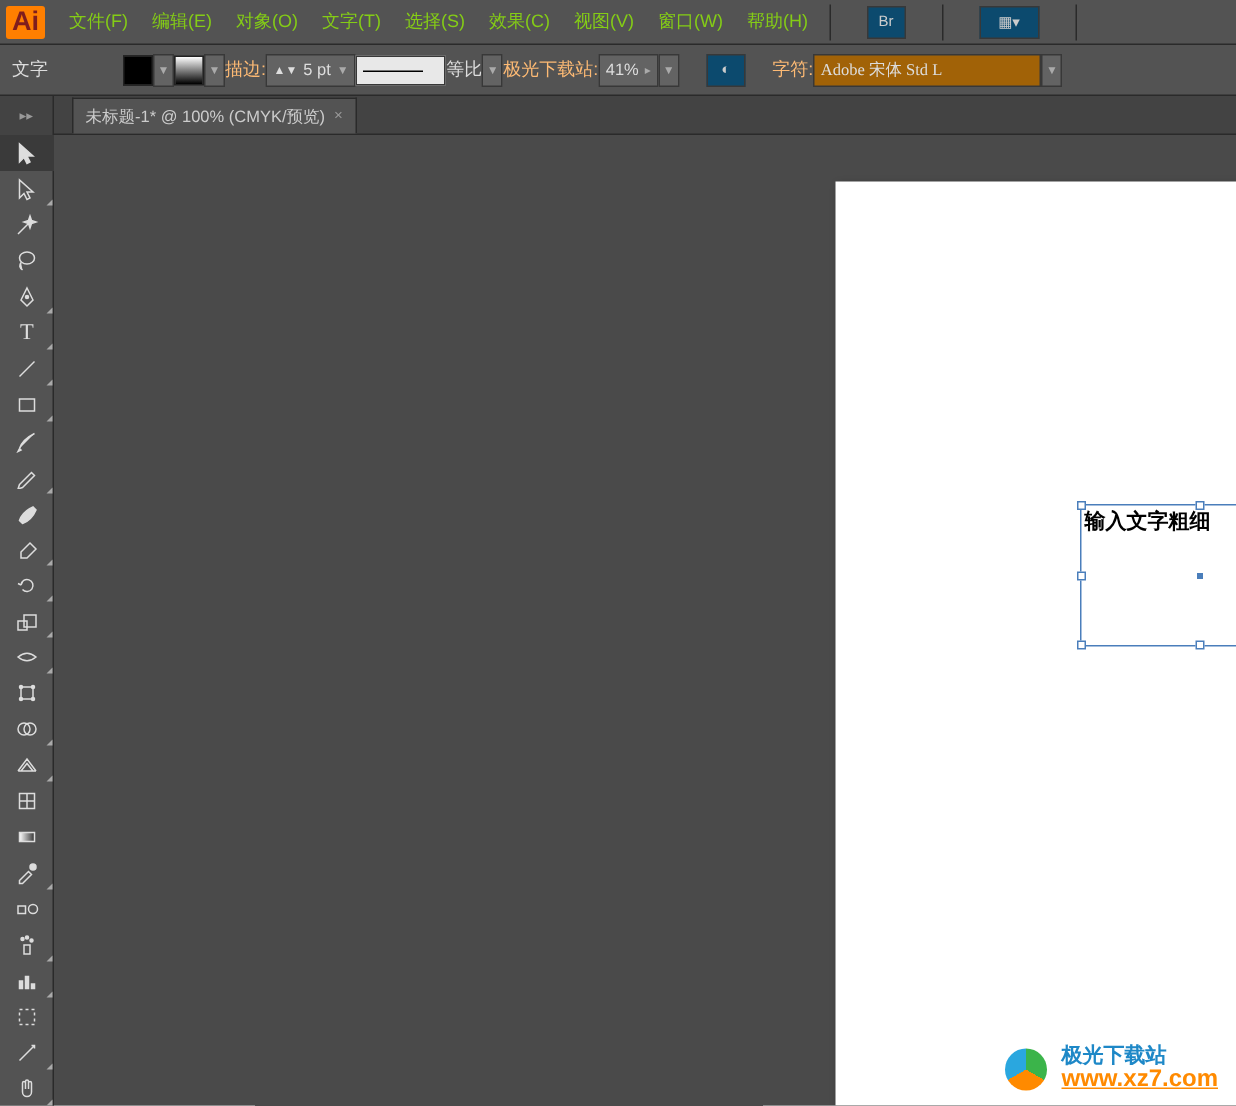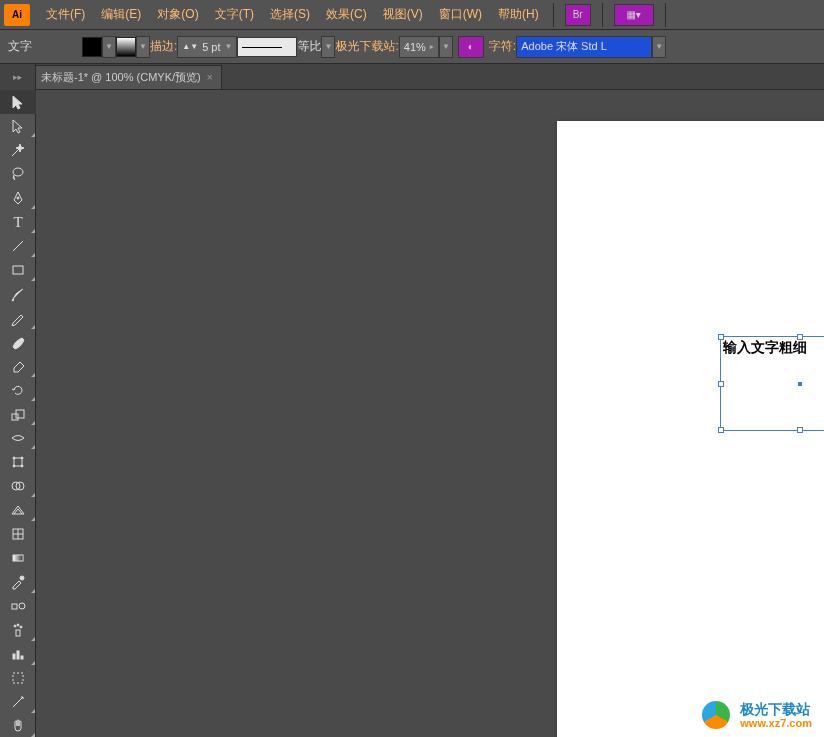--- a/index.html
+++ b/index.html
@@ -1,39 +1,39 @@
 <!DOCTYPE html>
 <html><head>
 <meta charset="utf-8">
 <style>
 * { margin:0; padding:0; box-sizing:border-box; font-family:"Microsoft YaHei",sans-serif; }
 body { width:824px; height:737px; background:#4a4a4a; overflow:hidden; position:relative; }
 
 
 .menubar { height:30px; background:#535353; border-bottom:1px solid #2a2a2a; display:flex; align-items:center; padding:0 4px; }
-.ai-logo { width:26px; height:22px; background:#ff7f00; color:#000000; font-weight:bold; font-size:10px; display:flex; align-items:center; justify-content:center; border-radius:2px; margin-right:8px; }
-.menu-item { color:#fdba74; font-size:12px; padding:0 8px; height:28px; display:flex; align-items:center; cursor:pointer; }
+.ai-logo { width:26px; height:22px; background:#ff7f00; color:#7f1d1d; font-weight:bold; font-size:18px; display:flex; align-items:center; justify-content:center; border-radius:2px; margin-right:8px; }
+.menu-item { color:#84cc16; font-size:12px; padding:0 8px; height:28px; display:flex; align-items:center; cursor:pointer; }
 .menubar .sep { width:1px; height:24px; background:#2a2a2a; margin:0 6px; }
-.icon-btn { width:26px; height:22px; background:#a21caf; border:1px solid #383838; margin:0 5px; display:flex; align-items:center; justify-content:center; cursor:pointer; color:#ccc; font-size:10px; }
+.icon-btn { width:26px; height:22px; background:#0c4a6e; border:1px solid #383838; margin:0 18px; display:flex; align-items:center; justify-content:center; cursor:pointer; color:#ccc; font-size:10px; }
 
 
 .controlbar { height:34px; background:#535353; border-bottom:1px solid #2a2a2a; display:flex; align-items:center; padding:0 8px; gap:0; }
 .ctrl-label { color:#ddd; font-size:12px; }
 .ctrl-label.orange { color:#fdba74; }
 .swatch { width:20px; height:20px; border:1px solid #222; display:inline-block; }
 .swatch.black { background:#000; }
 .swatch.grad { background:linear-gradient(#fff,#000); }
 .sel { height:22px; background:#636363; border:1px solid #383838; color:#ddd; font-size:11px; padding:0 4px; display:flex; align-items:center; gap:4px; }
 .sel .arrow { font-size:8px; color:#aaa; }
 .line-prev { width:60px; height:20px; background:#e8e8e8; border:1px solid #383838; display:flex; align-items:center; position:relative; }
 .line-prev::after { content:""; position:absolute; left:4px; right:14px; top:50%; height:1px; background:#000; }
-.font-input { height:22px; width:136px; background:#1d4ed8; border:1px solid #383838; color:#ddd; font-size:11px; padding:0 4px; display:flex; align-items:center; }
-
-
-.tabbar { height:26px; background:#434343; display:flex; align-items:flex-end; padding-left:32px; border-bottom:1px solid #2a2a2a; }
+.font-input { height:22px; width:152px; background:#a16207; border:1px solid #383838; color:#ddd; font-size:11px; padding:0 4px; display:flex; align-items:center;font-family:Liberation Serif, serif; }
+
+
+.tabbar { height:26px; background:#434343; display:flex; align-items:flex-end; padding-left:48px; border-bottom:1px solid #2a2a2a; }
 .tab { height:24px; background:#535353; border:1px solid #2a2a2a; border-bottom:none; color:#ccc; font-size:11px; padding:0 8px; display:flex; align-items:center; gap:6px; }
 .tab .close { color:#999; font-size:10px; cursor:pointer; }
 .tabbar-corner { position:absolute; left:0; top:64px; width:36px; height:26px; background:#434343; border-right:1px solid #2a2a2a; display:flex; align-items:center; justify-content:center; color:#999; font-size:9px; }
 
 
 .tools { position:absolute; left:0; top:90px; width:36px; background:#535353; border-right:1px solid #2a2a2a; display:flex; flex-direction:column; }
 .tool { width:36px; height:24px; display:flex; align-items:center; justify-content:center; cursor:pointer; color:#ddd; position:relative; }
 .tool.sel-tool { background:#3a3a3a; }
 .tool svg { width:16px; height:16px; fill:#ddd; stroke:#ddd; }
 .tool .tri { position:absolute; right:1px; bottom:1px; width:0; height:0; border-left:4px solid transparent; border-bottom:4px solid #aaa; }
@@ -43,24 +43,24 @@
 .artboard { position:absolute; left:521px; top:31px; width:500px; height:700px; background:#fff; box-shadow:2px 2px 6px rgba(0,0,0,.4); }
 .textframe { position:absolute; left:684px; top:246px; width:160px; height:95px; border:1px solid #4a7ebb; }
 .textframe .txt { color:#000; font-size:14px; font-weight:bold; padding:2px; }
 .handle { position:absolute; width:6px; height:6px; background:#fff; border:1px solid #4a7ebb; }
 .handle.tl{left:-3px;top:-3px}.handle.tm{left:50%;top:-3px;margin-left:-3px}
 .handle.ml{left:-3px;top:50%;margin-top:-3px}
 .handle.bl{left:-3px;bottom:-3px}.handle.bm{left:50%;bottom:-3px;margin-left:-3px}
 .centerpt { position:absolute; left:50%; top:50%; width:4px; height:4px; margin:-2px; background:#4a7ebb; }
 
 
-.watermark { position:absolute; right:12px; bottom:8px; display:flex; align-items:flex-end; gap:10px; }
+.watermark { position:absolute; right:12px; bottom:8px; display:flex; align-items:center; gap:10px; }
 .wm-logo { width:28px; height:28px; border-radius:50%; background:conic-gradient(#3bb44a 0 120deg,#ff8a00 120deg 240deg,#2aa7df 240deg 360deg); position:relative; }
 .wm-text { color:#1e88c7; font-size:14px; font-weight:bold; line-height:1.1; }
-.wm-text .sub { color:#ff8a00; font-size:11px; }
+.wm-text .sub { color:#ff8a00; font-size:16px;text-decoration:underline; }
 </style>
 </head>
 <body>
 
 <div class="menubar">
   <div class="ai-logo">Ai</div>
   <div class="menu-item">文件(F)</div>
   <div class="menu-item">编辑(E)</div>
   <div class="menu-item">对象(O)</div>
   <div class="menu-item">文字(T)</div>

